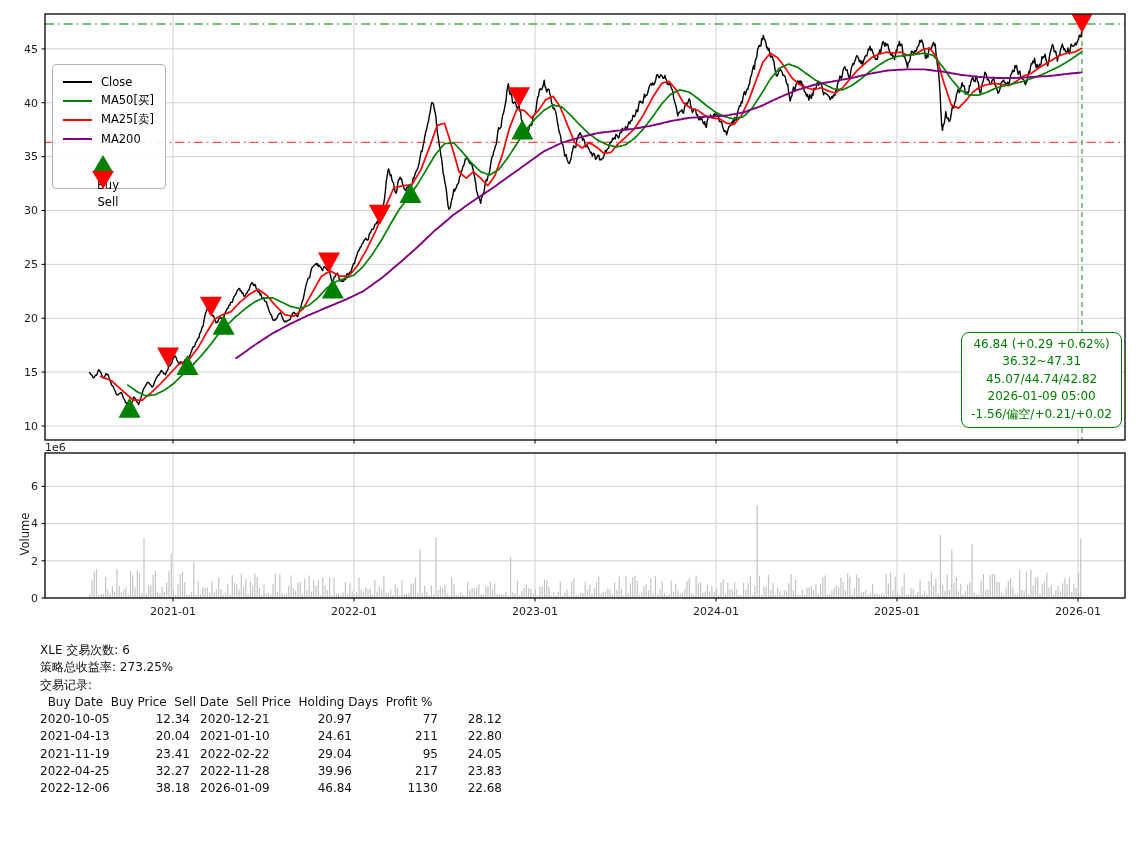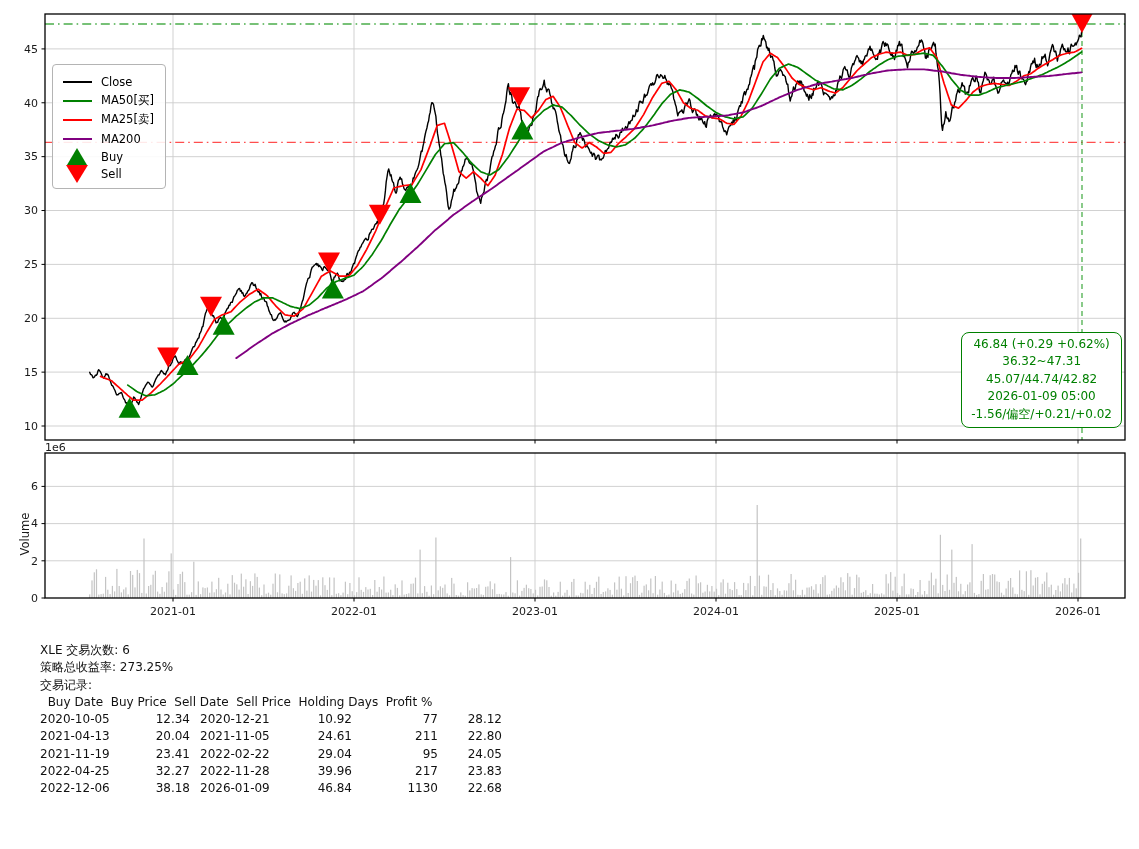--- a/index.html
+++ b/index.html
@@ -2,21 +2,21 @@
 <html><head>
 <meta charset="utf-8">
 <style>
   html,body{margin:0;padding:0;background:#fff;}
   .fig{position:relative;width:1139px;height:849px;background:#fff;overflow:hidden;
        font-family:"DejaVu Sans",sans-serif;color:#111;}
   #chart-svg{position:absolute;left:0;top:0;}
   .legend{position:absolute;left:52px;top:20px;background:rgba(255,255,255,.88);
           border:1px solid #b4b4b4;border-radius:4px;padding:7px 11px 6px 9px;z-index:3;margin-top:44px;}
   .legend-item{display:flex;align-items:center;height:19px;font-size:11.5px;color:#000;white-space:nowrap;}
-  .legend-item.mk{height:17px;}
+  .legend-item.mk{height:17px;flex-direction:column;}
   .sw{width:30px;margin-right:9px;display:flex;justify-content:center;align-items:center;flex:0 0 30px;}
   .swline{width:29px;height:0;border-top:2px solid #000;}
   .ann{position:absolute;right:17px;top:332px;color:#008000;border:1.5px solid #008000;
        border-radius:8px;background:#fff;padding:3px 9px 4px 9px;font-size:12px;
        line-height:17.4px;text-align:center;z-index:3;white-space:nowrap;}
   .stats{position:absolute;left:40px;top:642px;font-size:12px;line-height:17.3px;color:#111;z-index:3;}
   .stats .pre{white-space:pre;}
   .trow{display:grid;grid-template-columns:86px 64px 10px 86px 66px 86px 64px;line-height:17.3px;}
   .trow span{display:block;}
   .tr-r{text-align:right;}
@@ -622,29 +622,29 @@
   <div class="stats" id="stats">
       <div>XLE 交易次数: 6</div>
       <div>策略总收益率: 273.25%</div>
       <div>交易记录:</div>
       <div class="pre">  Buy Date  Buy Price  Sell Date  Sell Price  Holding Days  Profit %</div>
       <div class="trow">
         <span class="">2020-10-05</span>
         <span class="tr-r">12.34</span>
         <span class=""></span>
         <span class="">2020-12-21</span>
-        <span class="tr-r">10.92</span>
+        <span class="tr-r">20.97</span>
         <span class="tr-r">77</span>
         <span class="tr-r">28.12</span>
       </div>
       <div class="trow">
         <span class="">2021-04-13</span>
         <span class="tr-r">20.04</span>
         <span class=""></span>
-        <span class="">2021-11-05</span>
+        <span class="">2021-01-10</span>
         <span class="tr-r">24.61</span>
         <span class="tr-r">211</span>
         <span class="tr-r">22.80</span>
       </div>
       <div class="trow">
         <span class="">2021-11-19</span>
         <span class="tr-r">23.41</span>
         <span class=""></span>
         <span class="">2022-02-22</span>
         <span class="tr-r">29.04</span>

